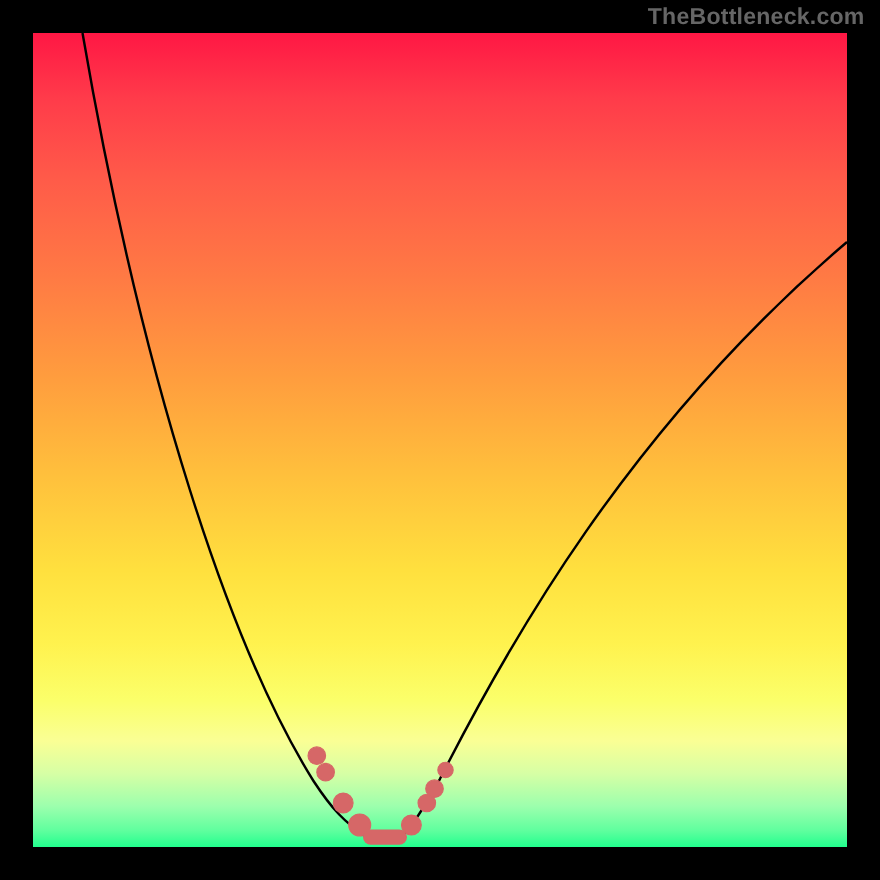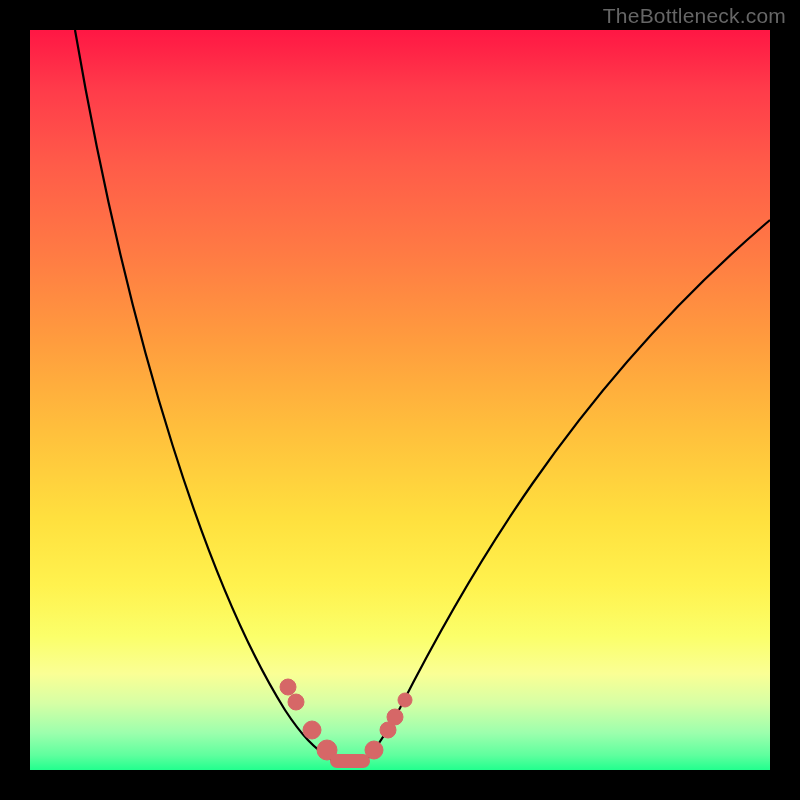--- a/index.html
+++ b/index.html
@@ -41,21 +41,21 @@
       #22ff8e 100%
     );
   }
   .watermark {
     position: absolute;
     top: 4px;
     right: 14px;
     color: #666;
     font-size: 21px;
     letter-spacing: 0.2px;
-    font-weight: 400;
+    font-weight: 700;
     user-select: none;
     text-align: center;
   }
   svg.curves {
     position: absolute;
     left: 0;
     top: 0;
     width: 740px;
     height: 740px;
     overflow: visible;

